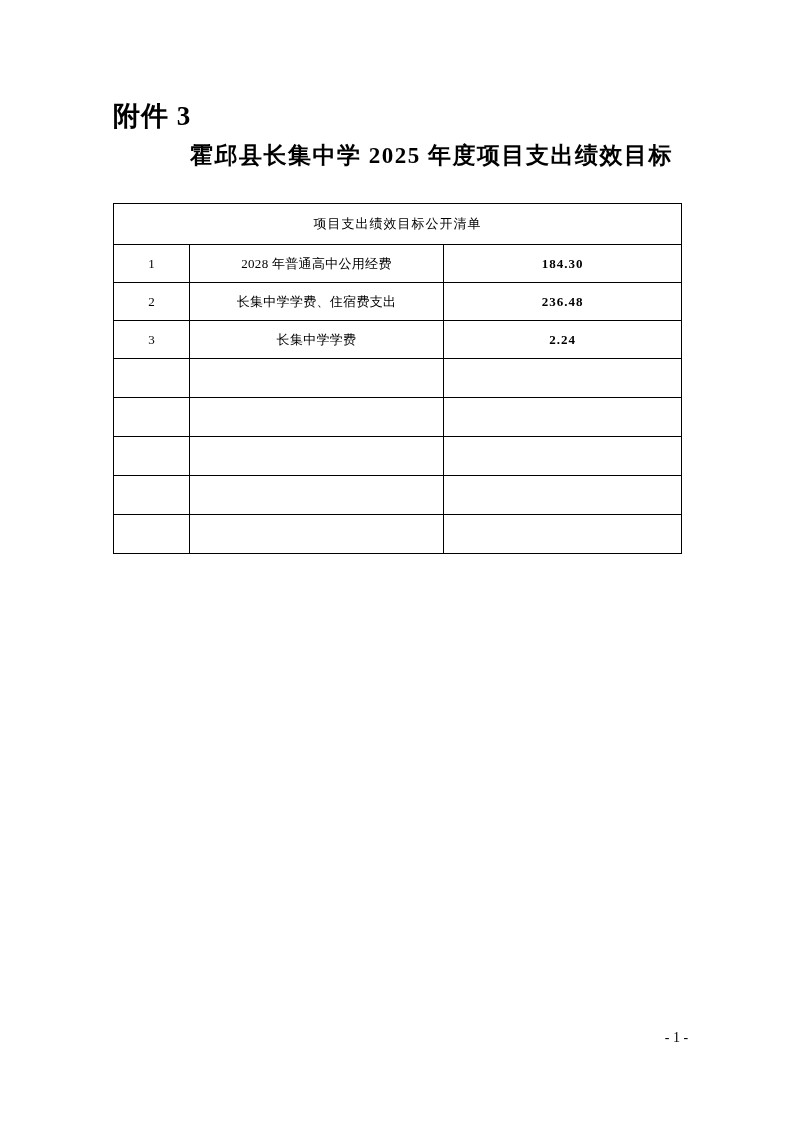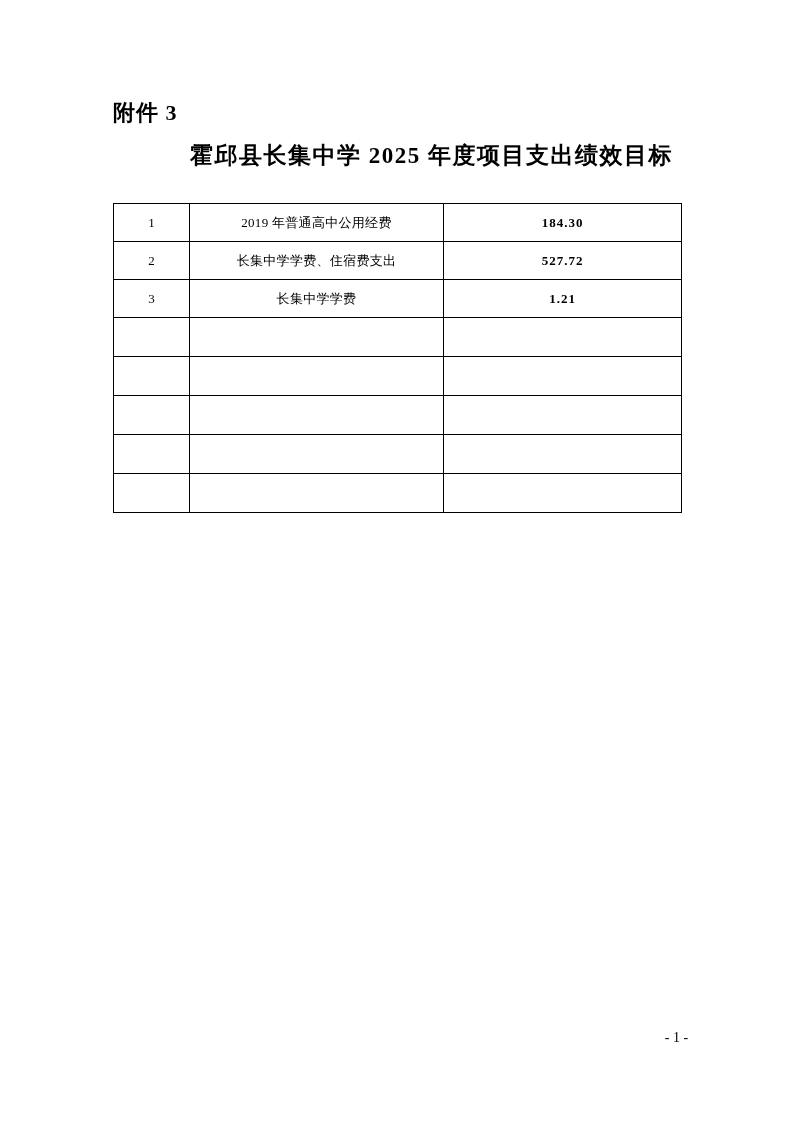--- a/index.html
+++ b/index.html
@@ -19,21 +19,21 @@
   .page {
     position: absolute;
     inset: 0;
     padding: 0;
   }
 
   .attachment-label {
     position: absolute;
     left: 113px;
     top: 98px;
-    font-size: 22px;
+    font-size: 27px;
     font-weight: bold;
     letter-spacing: 1px;
     font-family: "Liberation Serif", "DejaVu Serif", serif;
   }
 
   .doc-title {
     position: absolute;
     left: 0;
     right: 0;
     top: 140px;
@@ -125,35 +125,38 @@
   <div class="doc-title">霍邱县长集中学 2025 年度项目支出绩效目标</div>
 
   <div class="table-wrap">
     <table class="main-table">
       <colgroup>
         <col class="col-no">
         <col class="col-name">
         <col class="col-amount">
       </colgroup>
       <tbody>
+        <tr class="row-caption">
+          <td colspan="3">项目支出绩效目标公开清单</td>
+        </tr>
 
         <tr class="row-data">
           <td class="cell-no">1</td>
-          <td class="cell-name">2019 年普通高中公用经费</td>
+          <td class="cell-name">2028 年普通高中公用经费</td>
           <td class="cell-amount">184.30</td>
         </tr>
         <tr class="row-data">
           <td class="cell-no">2</td>
           <td class="cell-name">长集中学学费、住宿费支出</td>
-          <td class="cell-amount">527.72</td>
+          <td class="cell-amount">236.48</td>
         </tr>
         <tr class="row-data">
           <td class="cell-no">3</td>
           <td class="cell-name">长集中学学费</td>
-          <td class="cell-amount">1.21</td>
+          <td class="cell-amount">2.24</td>
         </tr>
 
         <tr class="row-empty">
           <td></td>
           <td></td>
           <td></td>
         </tr>
         <tr class="row-empty">
           <td></td>
           <td></td>

